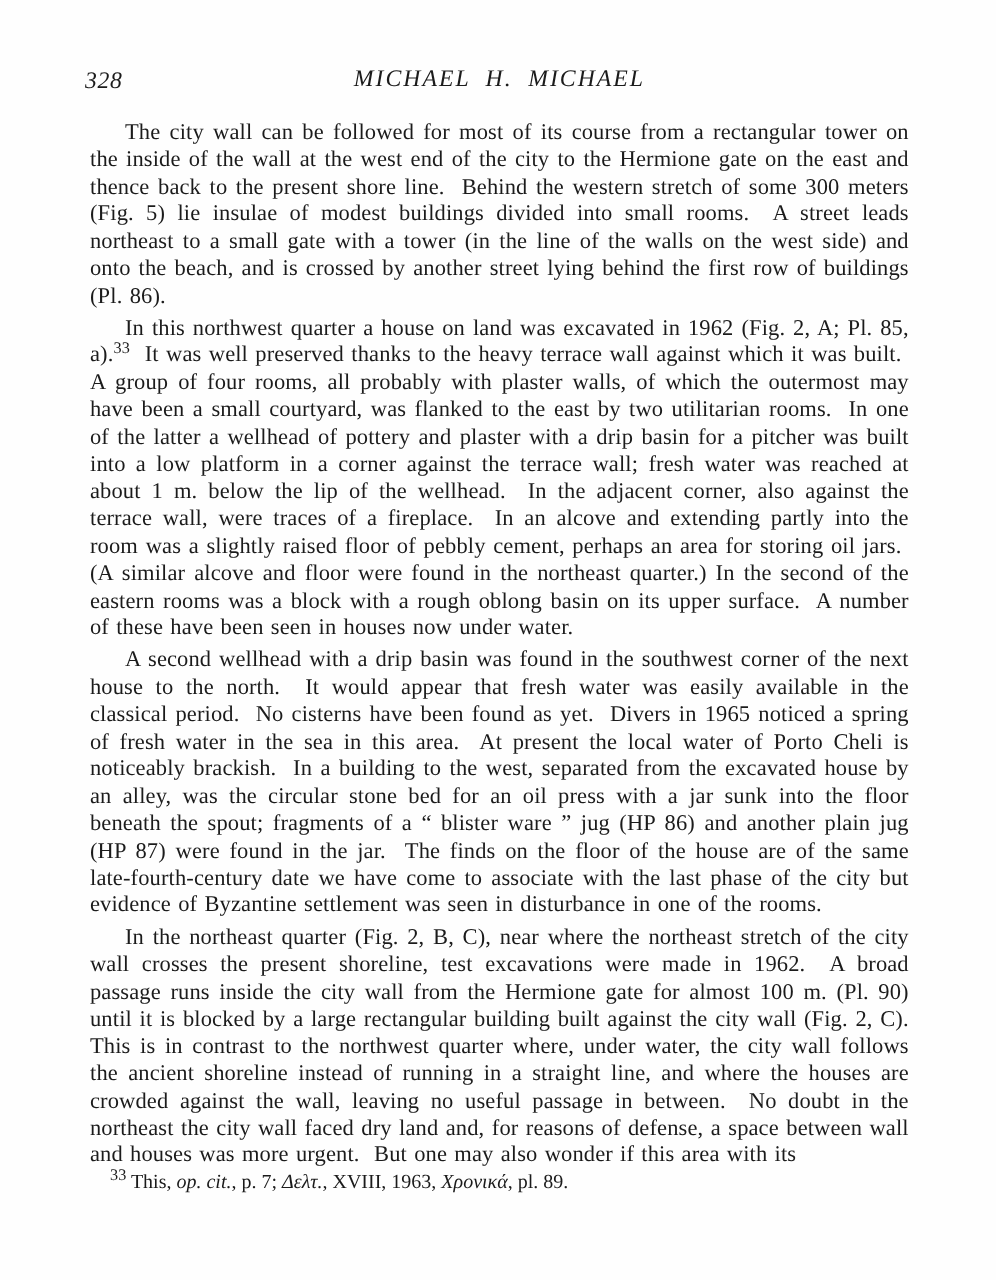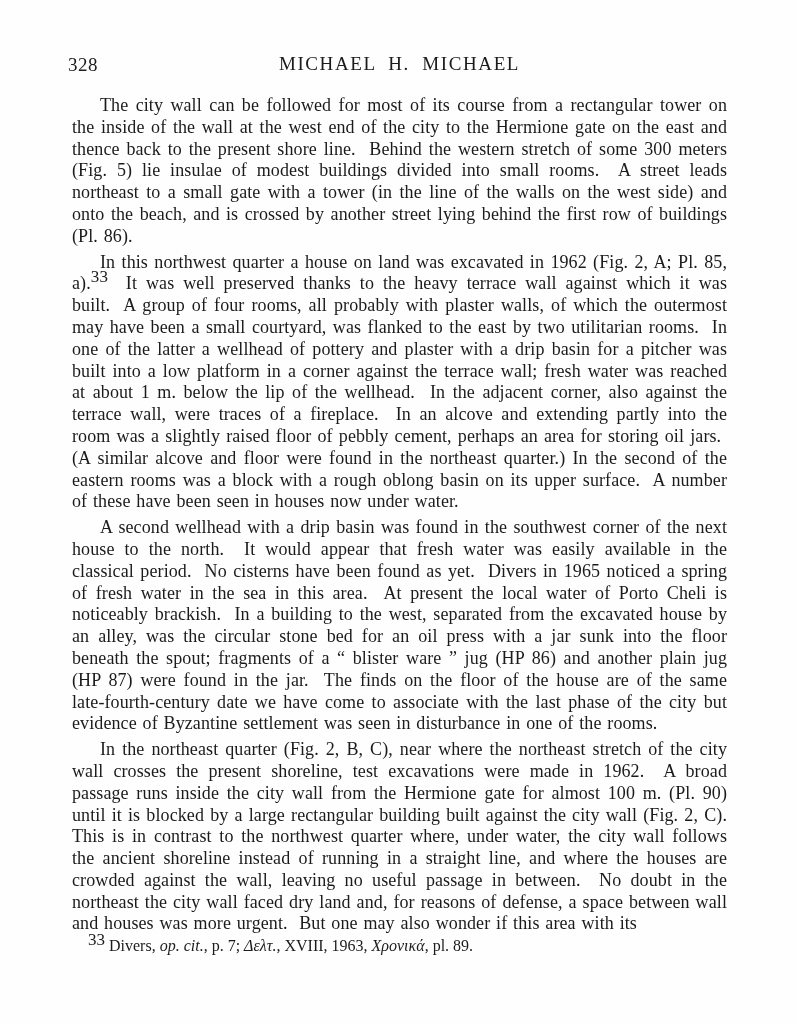--- a/index.html
+++ b/index.html
@@ -15,20 +15,21 @@
     color: #1b1b1b;
     font-family: "Liberation Serif", "DejaVu Serif", serif;
     overflow: hidden;
   }
   .runhead {
     position: absolute;
     left: 68px;
     top: 53px;
     width: 663px;
     height: 24px;
+    font-style: italic;
   }
   .pagenum {
     position: absolute;
     left: 0;
     top: 1px;
     font-size: 19px;
     letter-spacing: 0.5px;
   }
   .author {
     display: block;
@@ -47,21 +48,21 @@
     text-align: justify;
     letter-spacing: 0.1px;
     word-spacing: 1.2px;
   }
   .body p {
     margin: 4px;
     padding: 0;
     text-indent: 28px;
   }
   sup.fnref {
-    font-size: 17px;
+    font-size: 13px;
     line-height: 0;
     vertical-align: super;
   }
   .footnote {
     position: absolute;
     left: 68px;
     top: 936px;
     width: 663px;
     font-size: 16px;
     line-height: 20px;
@@ -78,14 +79,14 @@
     <span class="author">MICHAEL H. MICHAEL</span>
   </div>
 
   <div class="body">
       <p><span>The city wall can be followed for most of its course from a rectangular tower on the inside of the wall at the west end of the city to the Hermione gate on the east and thence back to the present shore line.&nbsp; Behind the western stretch of some 300 meters (Fig. 5) lie insulae of modest buildings divided into small rooms.&nbsp; A street leads northeast to a small gate with a tower (in the line of the walls on the west side) and onto the beach, and is crossed by another street lying behind the first row of buildings (Pl. 86).</span></p>
       <p><span>In this northwest quarter a house on land was excavated in 1962 (Fig. 2, A; Pl. 85, a).</span><sup class="fnref">33</sup><span>&nbsp; It was well preserved thanks to the heavy terrace wall against which it was built.&nbsp; A group of four rooms, all probably with plaster walls, of which the outermost may have been a small courtyard, was flanked to the east by two utilitarian rooms.&nbsp; In one of the latter a wellhead of pottery and plaster with a drip basin for a pitcher was built into a low platform in a corner against the terrace wall; fresh water was reached at about 1 m. below the lip of the wellhead.&nbsp; In the adjacent corner, also against the terrace wall, were traces of a fireplace.&nbsp; In an alcove and extending partly into the room was a slightly raised floor of pebbly cement, perhaps an area for storing oil jars.&nbsp; (A similar alcove and floor were found in the northeast quarter.) In the second of the eastern rooms was a block with a rough oblong basin on its upper surface.&nbsp; A number of these have been seen in houses now under water.</span></p>
       <p><span>A second wellhead with a drip basin was found in the southwest corner of the next house to the north.&nbsp; It would appear that fresh water was easily available in the classical period.&nbsp; No cisterns have been found as yet.&nbsp; Divers in 1965 noticed a spring of fresh water in the sea in this area.&nbsp; At present the local water of Porto Cheli is noticeably brackish.&nbsp; In a building to the west, separated from the excavated house by an alley, was the circular stone bed for an oil press with a jar sunk into the floor beneath the spout; fragments of a “ blister ware ” jug (HP 86) and another plain jug (HP 87) were found in the jar.&nbsp; The finds on the floor of the house are of the same late-fourth-century date we have come to associate with the last phase of the city but evidence of Byzantine settlement was seen in disturbance in one of the rooms.</span></p>
       <p><span>In the northeast quarter (Fig. 2, B, C), near where the northeast stretch of the city wall crosses the present shoreline, test excavations were made in 1962.&nbsp; A broad passage runs inside the city wall from the Hermione gate for almost 100 m. (Pl. 90) until it is blocked by a large rectangular building built against the city wall (Fig. 2, C). This is in contrast to the northwest quarter where, under water, the city wall follows the ancient shoreline instead of running in a straight line, and where the houses are crowded against the wall, leaving no useful passage in between.&nbsp; No doubt in the northeast the city wall faced dry land and, for reasons of defense, a space between wall and houses was more urgent.&nbsp; But one may also wonder if this area with its</span></p>
     </div>
 
-  <div class="footnote"><sup class="fnref">33</sup><span> Divers, </span><i>op. cit.</i><span>, p. 7; </span><i>Δελτ.</i><span>, XVIII, 1963, </span><i>Χρονικά</i><span>, pl. 89.</span></div>
+  <div class="footnote"><sup class="fnref">33</sup><span> This, </span><i>op. cit.</i><span>, p. 7; </span><i>Δελτ.</i><span>, XVIII, 1963, </span><i>Χρονικά</i><span>, pl. 89.</span></div>
 </div>
 
 </body></html>

